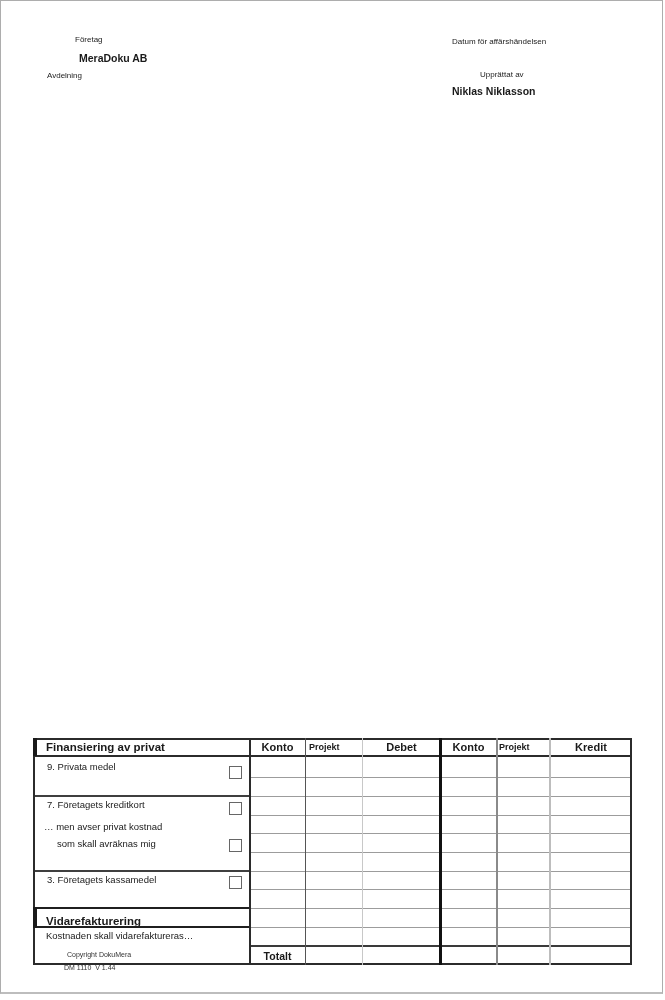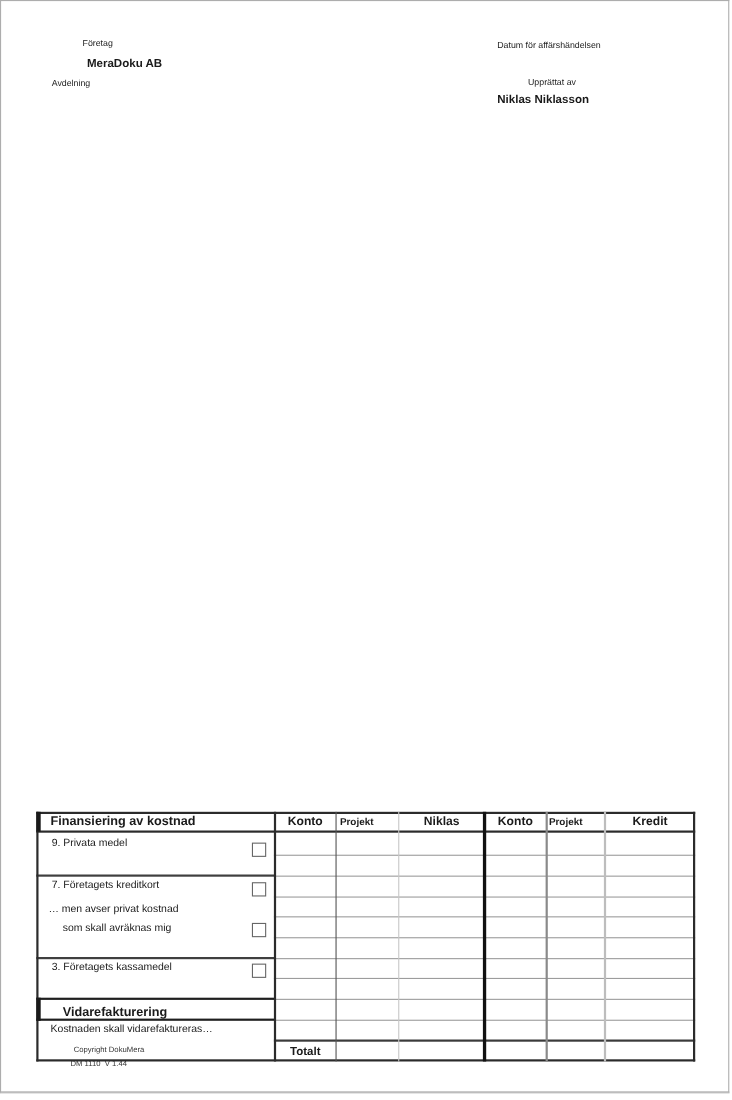--- a/index.html
+++ b/index.html
@@ -22,21 +22,21 @@
   }
   .hcell.small { font-size:9px; justify-content:flex-start; }
   .t-title {
     position:absolute; left:13px; top:0; height:17px; display:flex; align-items:center;
     font-weight:bold; font-size:11.5px; white-space:nowrap;
   }
   .item { position:absolute; font-size:9.5px; white-space:nowrap; }
   .cb { position:absolute; width:11px; height:11px; border:1px solid #666; background:#fff; }
   .v-title {
     position:absolute; left:13px; top:170px; height:25px; display:flex; align-items:center;
-    font-weight:bold; font-size:11.5px; white-space:nowrap;margin-left:11px;
+    font-weight:bold; font-size:11.5px; white-space:nowrap;
   }
   .total {
     position:absolute; left:217px; top:208px; width:55px; height:19px;
     display:flex; align-items:center; justify-content:center;
     font-weight:bold; font-size:10.5px;
   }
   .fineprint { position:absolute; font-size:7px; color:#333; white-space:pre; }
 </style>
 </head>
 <body>
@@ -45,24 +45,24 @@
 
 <div class="lbl" style="left:47px;  top:35px;margin-left:28px;">Företag</div>
 <div class="name" style="left:47px;  top:52px;margin-left:32px;">MeraDoku AB</div>
 <div class="lbl" style="left:47px;  top:71px;">Avdelning</div>
 <div class="lbl" style="left:452px; top:37px;">Datum för affärshändelsen</div>
 <div class="lbl" style="left:452px; top:70px;margin-left:28px;">Upprättat av</div>
 <div class="name" style="left:452px; top:85px;">Niklas Niklasson</div>
 
 <div class="tbl">
 
-  <div class="t-title">Finansiering av kostnad</div>
+  <div class="t-title">Finansiering av privat</div>
   <div class="hcell" style="left:217px; width:55px;">Konto</div>
   <div class="hcell small" style="left:276px; width:50px;">Projekt</div>
-  <div class="hcell" style="left:329px; width:79px;">Niklas</div>
+  <div class="hcell" style="left:329px; width:79px;">Debet</div>
   <div class="hcell" style="left:408px; width:55px;">Konto</div>
   <div class="hcell small" style="left:466px; width:50px;">Projekt</div>
   <div class="hcell" style="left:517px; width:82px;">Kredit</div>
 
   <div class="item" style="left:14px; top:23px;">9. Privata medel</div>
   <div class="cb" style="left:196px; top:28px;"></div>
 
   <div class="item" style="left:14px; top:61px;">7. Företagets kreditkort</div>
   <div class="cb" style="left:196px; top:64px;"></div>
 

